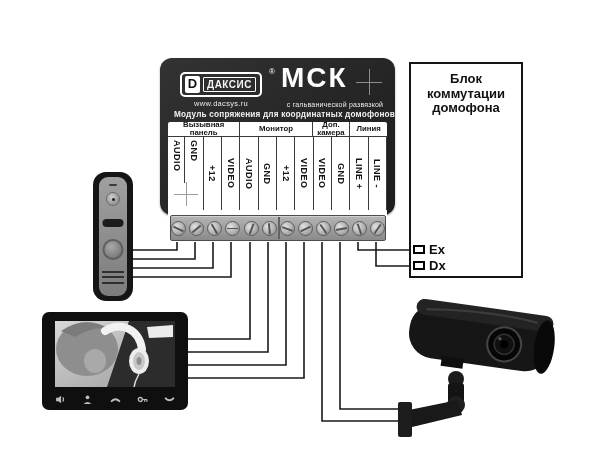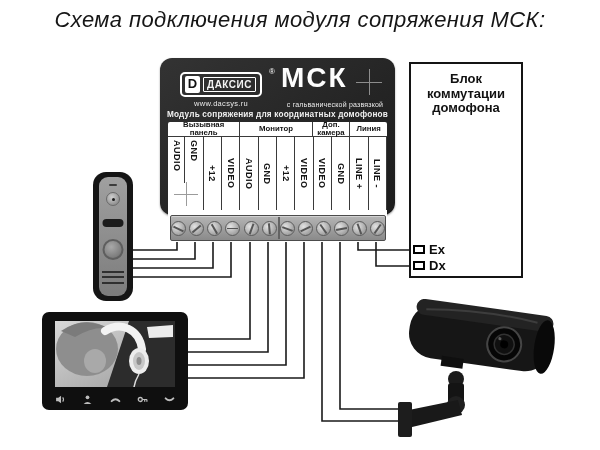--- a/index.html
+++ b/index.html
@@ -35,21 +35,21 @@
     color:#111; font-weight:700; font-size:13px; line-height:16px; text-align:center;
   }
   .logo-name {
     border:1.5px solid #fff; border-radius:1px; padding:1px 3px;
     font-size:10px; font-weight:700; letter-spacing:.5px; white-space:nowrap;
   }
   .logo-site { font-size:7.5px; letter-spacing:.3px; margin-top:2px; color:#e9e9e9; }
   .reg { position:absolute; left:109px; top:9px; font-size:8px; color:#fff; }
   .model { position:absolute; left:121px; top:6px; font-size:28px; font-weight:700; letter-spacing:2px; line-height:1; color:#fdfdfd; }
   .tagline { position:absolute; left:123px; top:43px; width:104px; text-align:center; font-size:7px; letter-spacing:.2px; color:#ededed; white-space:nowrap; }
-  .subtitle { position:absolute; left:0; right:0; top:52px; text-align:center; font-size:8.2px; font-weight:700; letter-spacing:.2px; color:#f1f1f1; }
+  .subtitle { position:absolute; left:0; right:0; top:52px; text-align:right; font-size:8.2px; font-weight:700; letter-spacing:.2px; color:#f1f1f1; }
 
   .cross { position:absolute; }
   .cross::before { content:""; position:absolute; left:0; right:0; top:50%; height:1px; background:currentColor; }
   .cross::after  { content:""; position:absolute; top:0; bottom:0; left:50%; width:1px; background:currentColor; }
   .cross-tr { width:26px; height:26px; right:13px; top:11px; color:#8d8d8d; }
   .cross-bl { width:24px; height:24px; left:6px;  top:45px; color:#9b9b9b; }
 
   
   .labels {
     position:absolute; left:8px; top:64px; width:219px; height:100px;
@@ -132,21 +132,20 @@
   .sb-term { position:absolute; left:2px; height:12px; display:flex; align-items:center; gap:4px; }
   .sb-ex { top:179px; } .sb-dx { top:195px; }
   .sb-square { width:12px; height:9px; border:2.5px solid #000; background:#fff; display:inline-block; }
   .sb-label { font-size:13px; font-weight:700; color:#0d0d0d; line-height:1; }
 </style>
 </head>
 <body>
 
 <div class="stage">
 
-  <div class="title">Схема подключения модуля сопряжения МСК:</div>
 
   <svg class="wires" viewBox="0 0 600 450" width="600" height="450">
       <polyline points="177,242 177,250 132,250" fill="none" stroke="#1a1a1a" stroke-width="1.6"></polyline>
       <polyline points="195,242 195,259 132,259" fill="none" stroke="#1a1a1a" stroke-width="1.6"></polyline>
       <polyline points="213,242 213,268 132,268" fill="none" stroke="#1a1a1a" stroke-width="1.6"></polyline>
       <polyline points="231,242 231,277 132,277" fill="none" stroke="#1a1a1a" stroke-width="1.6"></polyline>
       <polyline points="250,242 250,339 187,339" fill="none" stroke="#1a1a1a" stroke-width="1.6"></polyline>
       <polyline points="268,242 268,352 187,352" fill="none" stroke="#1a1a1a" stroke-width="1.6"></polyline>
       <polyline points="286,242 286,365 187,365" fill="none" stroke="#1a1a1a" stroke-width="1.6"></polyline>
       <polyline points="304,242 304,378 187,378" fill="none" stroke="#1a1a1a" stroke-width="1.6"></polyline>

